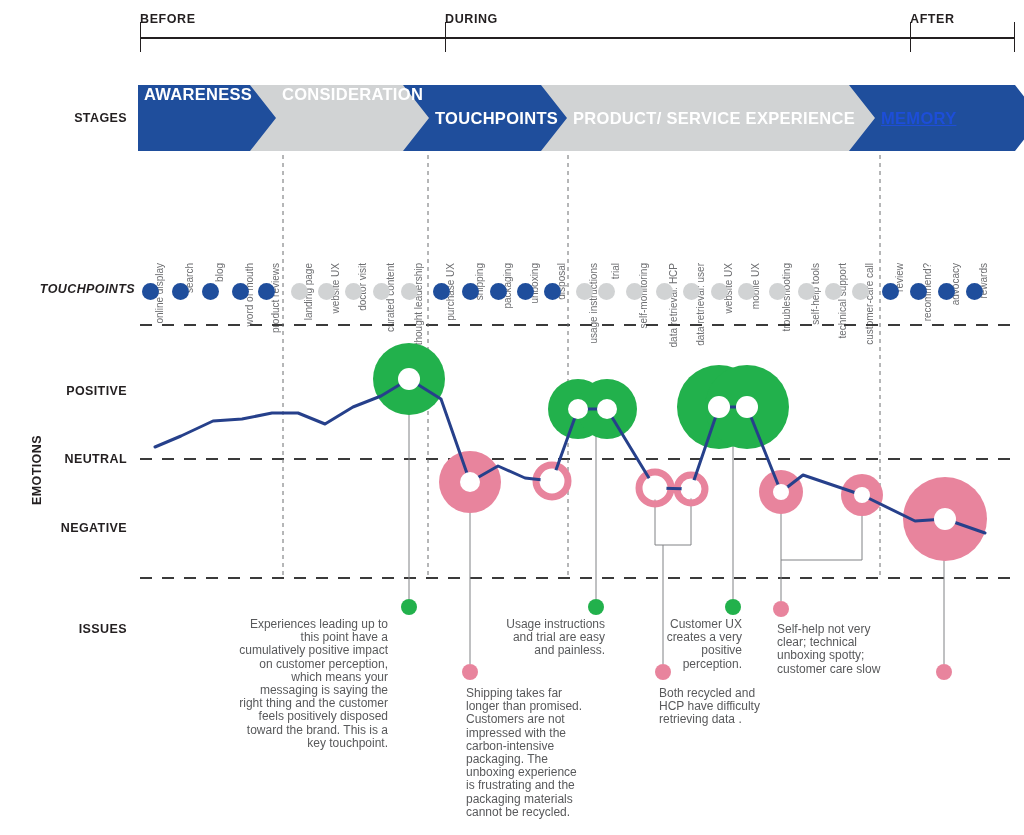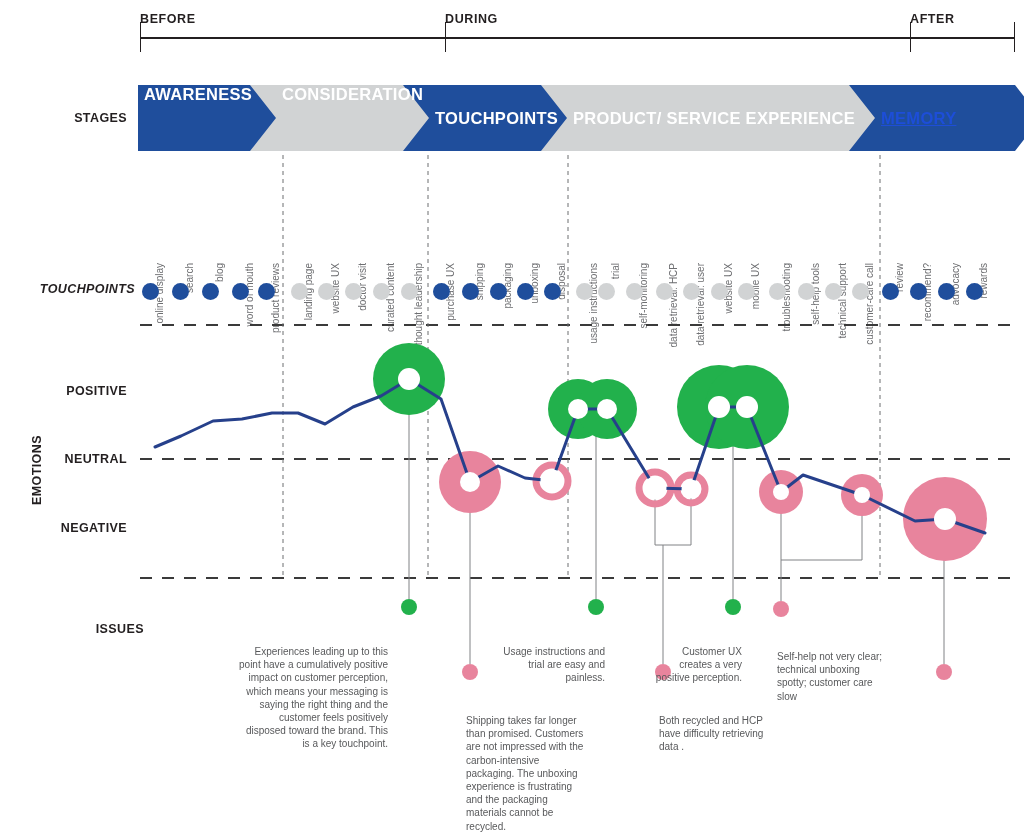--- a/index.html
+++ b/index.html
@@ -36,21 +36,21 @@
 
   
   .tp-label{
     position:absolute;font-size:10px;color:#6d6e71;white-space:nowrap;
     transform:rotate(-90deg);transform-origin:left bottom;
   }
   .tp-dot{position:absolute;border-radius:50%;width:17px;height:17px;}
 
   
   .issue-text{
-    position:absolute;font-size:10px;line-height:13.2px;color:#58595b;margin-top:27px;
+    position:absolute;font-size:12px;line-height:13.2px;color:#58595b;
   }
   .issue-text.r{text-align:right;}
   .issue-text.l{text-align:left;}
   .issue-dot{position:absolute;border-radius:50%;}
 
   
   svg{position:absolute;left:0;top:0;}
 </style>
 </head>
 <body>
@@ -63,21 +63,21 @@
       <div class="abs phase-tick" style="left: 140px; top: 22px; height: 30px;"></div>
       <div class="abs phase-label" style="left: 445px; top: 12px; width: 465px;">DURING</div>
       <div class="abs phase-tick" style="left: 445px; top: 22px; height: 30px;"></div>
       <div class="abs phase-label" style="left: 910px; top: 12px; width: 105px;">AFTER</div>
       <div class="abs phase-tick" style="left: 910px; top: 22px; height: 30px;"></div>
       <div class="abs phase-tick" style="left: 1014px; top: 22px; height: 30px;"></div>
     </div>
 
   <div class="abs row-label" style="left:0;top:111px;width:127px;">STAGES</div>
   <div class="abs row-label" style="left:8px;top:282px;width:127px;font-style:italic;">TOUCHPOINTS</div>
-  <div class="abs row-label" style="left:17px;top:622px;width:127px;">ISSUES</div>
+  <div class="abs row-label" style="left:0;top:622px;width:127px;">ISSUES</div>
 
   <div class="abs" style="left:30px;top:505px;">
     <div class="emotions-vert">EMOTIONS</div>
   </div>
 
   <div class="abs row-label" style="left:0;top:384px;width:127px;">POSITIVE</div>
   <div class="abs row-label" style="left:0;top:452px;width:127px;">NEUTRAL</div>
   <div class="abs row-label" style="left:0;top:521px;width:127px;">NEGATIVE</div>
 
   <div id="stage-band" class="abs" style="left:0;top:85px;width:1024px;height:66px;">

